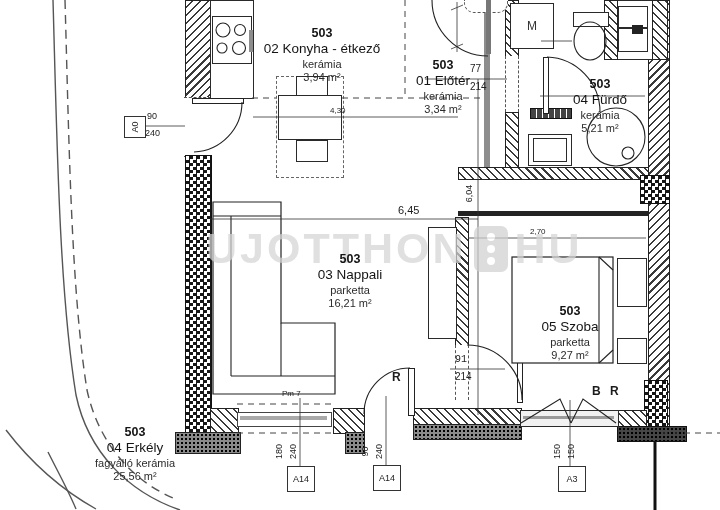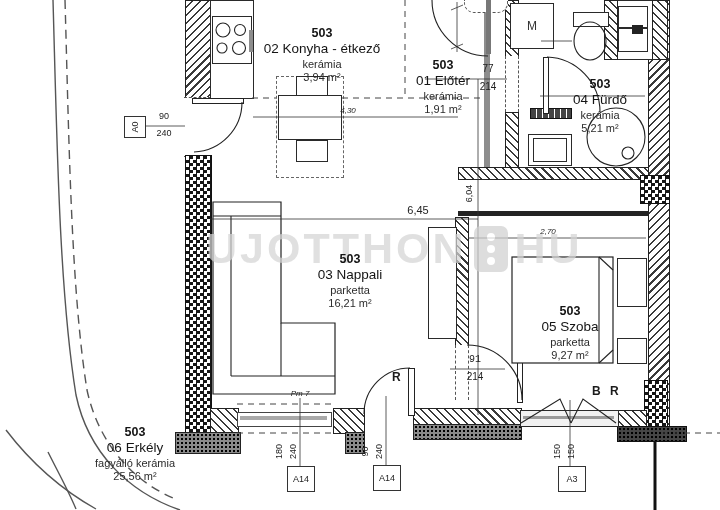--- a/index.html
+++ b/index.html
@@ -30,22 +30,22 @@
   .dimline{stroke:#333;stroke-width:0.8px;fill:none;}
   .arc{fill:none;stroke:#222;stroke-width:1.1px;}
   .fix{fill:none;stroke:#222;stroke-width:1.1px;}
   .fixw{fill:#fff;stroke:#222;stroke-width:1.2px;}
   
   .room{position:absolute;text-align:center;z-index:4;line-height:1.22;color:#141414;}
   .room .u{font-size:12.5px;font-weight:700;margin-top:21px;}
   .room .n{font-size:13.5px;font-weight:400;}
   .room .m{font-size:11px;color:#2b2b2b;}
   .room .a{font-size:11px;color:#2b2b2b;}
-  .dim{position:absolute;z-index:4;font-size:10px;color:#222;text-align:center;}
-  .dim-s{font-size:8px;font-style:italic;}
+  .dim{position:absolute;z-index:4;font-size:10px;color:#222;text-align:left;}
+  .dim-s{font-size:8px;}
   .vdim{position:absolute;z-index:4;width:34px;height:11px;font-size:9px;color:#222;
         text-align:center;transform:rotate(-90deg);transform-origin:center;}
   .mbox{position:absolute;z-index:4;background:#fff;border:1px solid #333;display:flex;
         align-items:center;justify-content:center;font-size:9px;color:#222;}
   .lab{position:absolute;z-index:4;font-weight:700;font-size:12px;color:#1c1c1c;}
   .wm{position:absolute;left:206px;top:224px;z-index:3;display:flex;align-items:center;
       gap:7px;opacity:0.72;}
   .wm .wtxt{font-size:43px;font-weight:700;letter-spacing:3px;color:#d5d5d5;}
   .wm .wlogo{width:34px;height:46px;background:#d0d0d0;border-radius:7px;display:flex;
       flex-direction:column;align-items:center;justify-content:center;gap:4px;}
@@ -200,21 +200,21 @@
   <div class="room" style="left:232px;top:5px;width:180px;">
     <div class="u">503</div>
     <div class="n">02 Konyha - étkező</div>
     <div class="m">kerámia</div>
     <div class="a">3,94 m²</div>
   </div>
   <div class="room" style="left:383px;top:37px;width:120px;">
     <div class="u">503</div>
     <div class="n">01 Előtér</div>
     <div class="m">kerámia</div>
-    <div class="a">1,91 m²</div>
+    <div class="a">3,34 m²</div>
   </div>
   <div class="room" style="left:540px;top:56px;width:120px;">
     <div class="u">503</div>
     <div class="n">04 Fürdő</div>
     <div class="m">kerámia</div>
     <div class="a">5,21 m²</div>
   </div>
   <div class="room" style="left:280px;top:231px;width:140px;">
     <div class="u">503</div>
     <div class="n">03 Nappali</div>
@@ -222,21 +222,21 @@
     <div class="a">16,21 m²</div>
   </div>
   <div class="room" style="left:505px;top:283px;width:130px;">
     <div class="u">503</div>
     <div class="n">05 Szoba</div>
     <div class="m">parketta</div>
     <div class="a">9,27 m²</div>
   </div>
   <div class="room" style="left:55px;top:404px;width:160px;">
     <div class="u">503</div>
-    <div class="n">06 Erkély</div>
+    <div class="n">04 Erkély</div>
     <div class="m">fagyálló kerámia</div>
     <div class="a">25,56 m²</div>
   </div>
 
   <div class="dim dim-s" style="left:330px;top:106px;width:36px;">4,30</div>
   <div class="dim" style="left:398px;top:204px;width:40px;font-size:11px;">6,45</div>
   <div class="vdim" style="left:452px;top:188px;">6,04</div>
   <div class="dim dim-s" style="left:530px;top:227px;width:36px;">2,70</div>
 
   <div class="dim" style="left:470px;top:63px;width:36px;">77</div>

